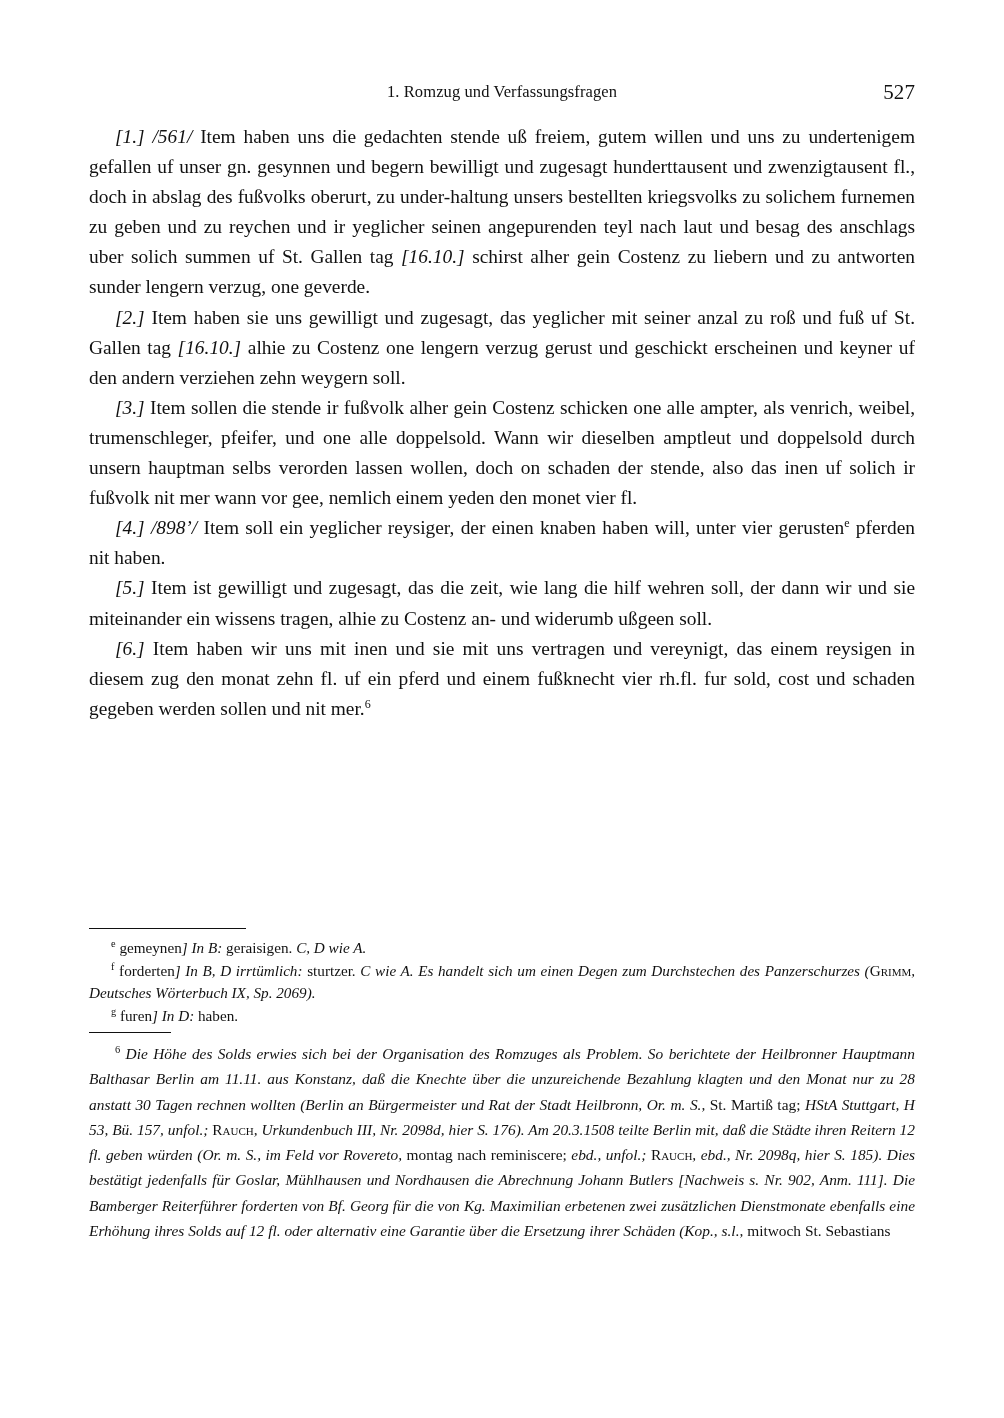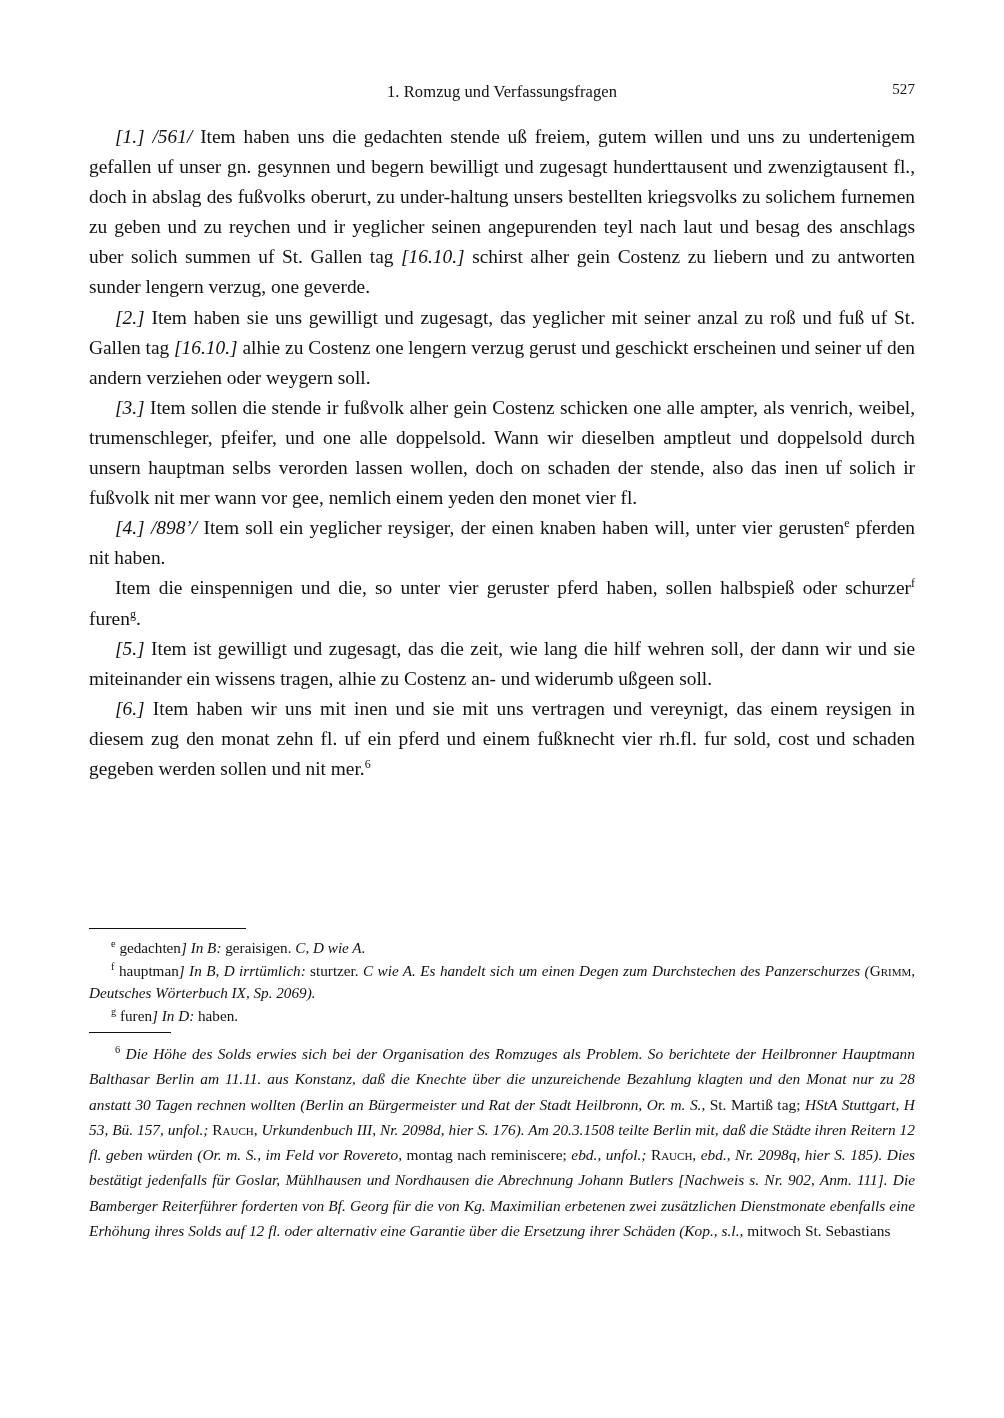--- a/index.html
+++ b/index.html
@@ -35,21 +35,21 @@
     font-size: 16.5px;
     letter-spacing: 0.1px;
   }
   .runhead-title {
     white-space: nowrap;
   }
   .runhead-folio {
     position: absolute;
     right: 0;
     top: 0;
-    font-size: 15px;
+    font-size: 21px;
     line-height: 1;
   }
   
   .body-block {
     position: absolute;
     left: 89px;
     top: 122px;
     width: 826px;
   }
   p.para {
@@ -124,33 +124,32 @@
 
 <div class="page">
 
   <div class="runhead">
     <span class="runhead-title">1. Romzug und Verfassungsfragen</span>
     <span class="runhead-folio">527</span>
   </div>
 
   <div class="body-block" id="body-block">
       <p class="para indent"><i>[1.] /561/</i><span> Item haben uns die gedachten stende uß freiem, gutem willen und uns zu undertenigem gefallen uf unser gn. gesynnen und begern bewilligt und zugesagt hunderttausent und zwenzigtausent fl., doch in abslag des fußvolks oberurt, zu under-haltung unsers bestellten kriegsvolks zu solichem furnemen zu geben und zu reychen und ir yeglicher seinen angepurenden teyl nach laut und besag des anschlags uber solich summen uf St. Gallen tag </span><i>[16.10.]</i><span> schirst alher gein Costenz zu liebern und zu antworten sunder lengern verzug, one geverde.</span></p>
-      <p class="para indent"><i>[2.]</i><span> Item haben sie uns gewilligt und zugesagt, das yeglicher mit seiner anzal zu roß und fuß uf St. Gallen tag </span><i>[16.10.]</i><span> alhie zu Costenz one lengern verzug gerust und geschickt erscheinen und seiner uf den andern verziehen oder weygern soll.</span></p>
+      <p class="para indent"><i>[2.]</i><span> Item haben sie uns gewilligt und zugesagt, das yeglicher mit seiner anzal zu roß und fuß uf St. Gallen tag </span><i>[16.10.]</i><span> alhie zu Costenz one lengern verzug gerust und geschickt erscheinen und keyner uf den andern verziehen zehn weygern soll.</span></p>
       <p class="para indent"><i>[3.]</i><span> Item sollen die stende ir fußvolk alher gein Costenz schicken one alle ampter, als venrich, weibel, trumenschleger, pfeifer, und one alle doppelsold. Wann wir dieselben amptleut und doppelsold durch unsern hauptman selbs verorden lassen wollen, doch on schaden der stende, also das inen uf solich ir fußvolk nit mer wann vor gee, nemlich einem yeden den monet vier fl.</span></p>
       <p class="para indent"><i>[4.] /898’/</i><span> Item soll ein yeglicher reysiger, der einen knaben haben will, unter vier gerusten</span><sup class="note">e</sup><span> pferden nit haben.</span></p>
-      <p class="para indent"><span>Item die einspennigen und die, so unter vier geruster pferd haben, sollen halbspieß oder schurzer</span><sup class="note">f</sup><span> furen</span><sup class="note">g</sup><span>.</span></p>
       <p class="para indent"><i>[5.]</i><span> Item ist gewilligt und zugesagt, das die zeit, wie lang die hilf wehren soll, der dann wir und sie miteinander ein wissens tragen, alhie zu Costenz an- und widerumb ußgeen soll.</span></p>
       <p class="para indent"><i>[6.]</i><span> Item haben wir uns mit inen und sie mit uns vertragen und vereynigt, das einem reysigen in diesem zug den monat zehn fl. uf ein pferd und einem fußknecht vier rh.fl. fur sold, cost und schaden gegeben werden sollen und nit mer.</span><sup class="note">6</sup></p>
     </div>
 
   <div class="apparatus">
     <hr class="foot-rule short">
     <div id="apparatus-list">
-        <p class="app-line"><sup class="appmark">e</sup> <span>gedachten</span><i>] In B:</i><span> geraisigen. </span><i>C, D wie A.</i></p>
-        <p class="app-line"><sup class="appmark">f</sup> <span>hauptman</span><i>] In B, D irrtümlich:</i><span> sturtzer. </span><i>C wie A. Es handelt sich um einen Degen zum Durchstechen des Panzerschurzes (</i><span class="sc">Grimm</span><i>, Deutsches Wörterbuch IX, Sp. 2069).</i></p>
+        <p class="app-line"><sup class="appmark">e</sup> <span>gemeynen</span><i>] In B:</i><span> geraisigen. </span><i>C, D wie A.</i></p>
+        <p class="app-line"><sup class="appmark">f</sup> <span>forderten</span><i>] In B, D irrtümlich:</i><span> sturtzer. </span><i>C wie A. Es handelt sich um einen Degen zum Durchstechen des Panzerschurzes (</i><span class="sc">Grimm</span><i>, Deutsches Wörterbuch IX, Sp. 2069).</i></p>
         <p class="app-line"><sup class="appmark">g</sup> <span>furen</span><i>] In D:</i><span> haben.</span></p>
       </div>
   </div>
 
   <div class="longnote">
     <hr class="foot-rule tiny">
     <div id="footnote-list">
         <p class="note-body"><sup class="appmark" style="font-style: normal;">6</sup> <span>Die Höhe des Solds erwies sich bei der Organisation des Romzuges als Problem. So berichtete der Heilbronner Hauptmann Balthasar Berlin am 11.11. aus Konstanz, daß die Knechte über die unzureichende Bezahlung klagten und den Monat nur zu 28 anstatt 30 Tagen rechnen wollten (Berlin an Bürgermeister und Rat der Stadt Heilbronn, Or. m. S., </span><span class="upright">St. Martiß tag;</span><span> HStA Stuttgart, H 53, Bü. 157, unfol.; </span><span class="sc">Rauch</span><span>, Urkundenbuch III, Nr. 2098d, hier S. 176). Am 20.3.1508 teilte Berlin mit, daß die Städte ihren Reitern 12 fl. geben würden (Or. m. S., im Feld vor Rovereto,</span><span class="upright"> montag nach reminiscere;</span><span> ebd., unfol.; </span><span class="sc">Rauch</span><span>, ebd., Nr. 2098q, hier S. 185). Dies bestätigt jedenfalls für Goslar, Mühlhausen und Nordhausen die Abrechnung Johann Butlers [Nachweis s. Nr. 902, Anm. 111]. Die Bamberger Reiterführer forderten von Bf. Georg für die von Kg. Maximilian erbetenen zwei zusätzlichen Dienstmonate ebenfalls eine Erhöhung ihres Solds auf 12 fl. oder alternativ eine Garantie über die Ersetzung ihrer Schäden (Kop., s.l., </span><span class="upright">mitwoch St. Sebastians</span></p>
       </div>
   </div>

